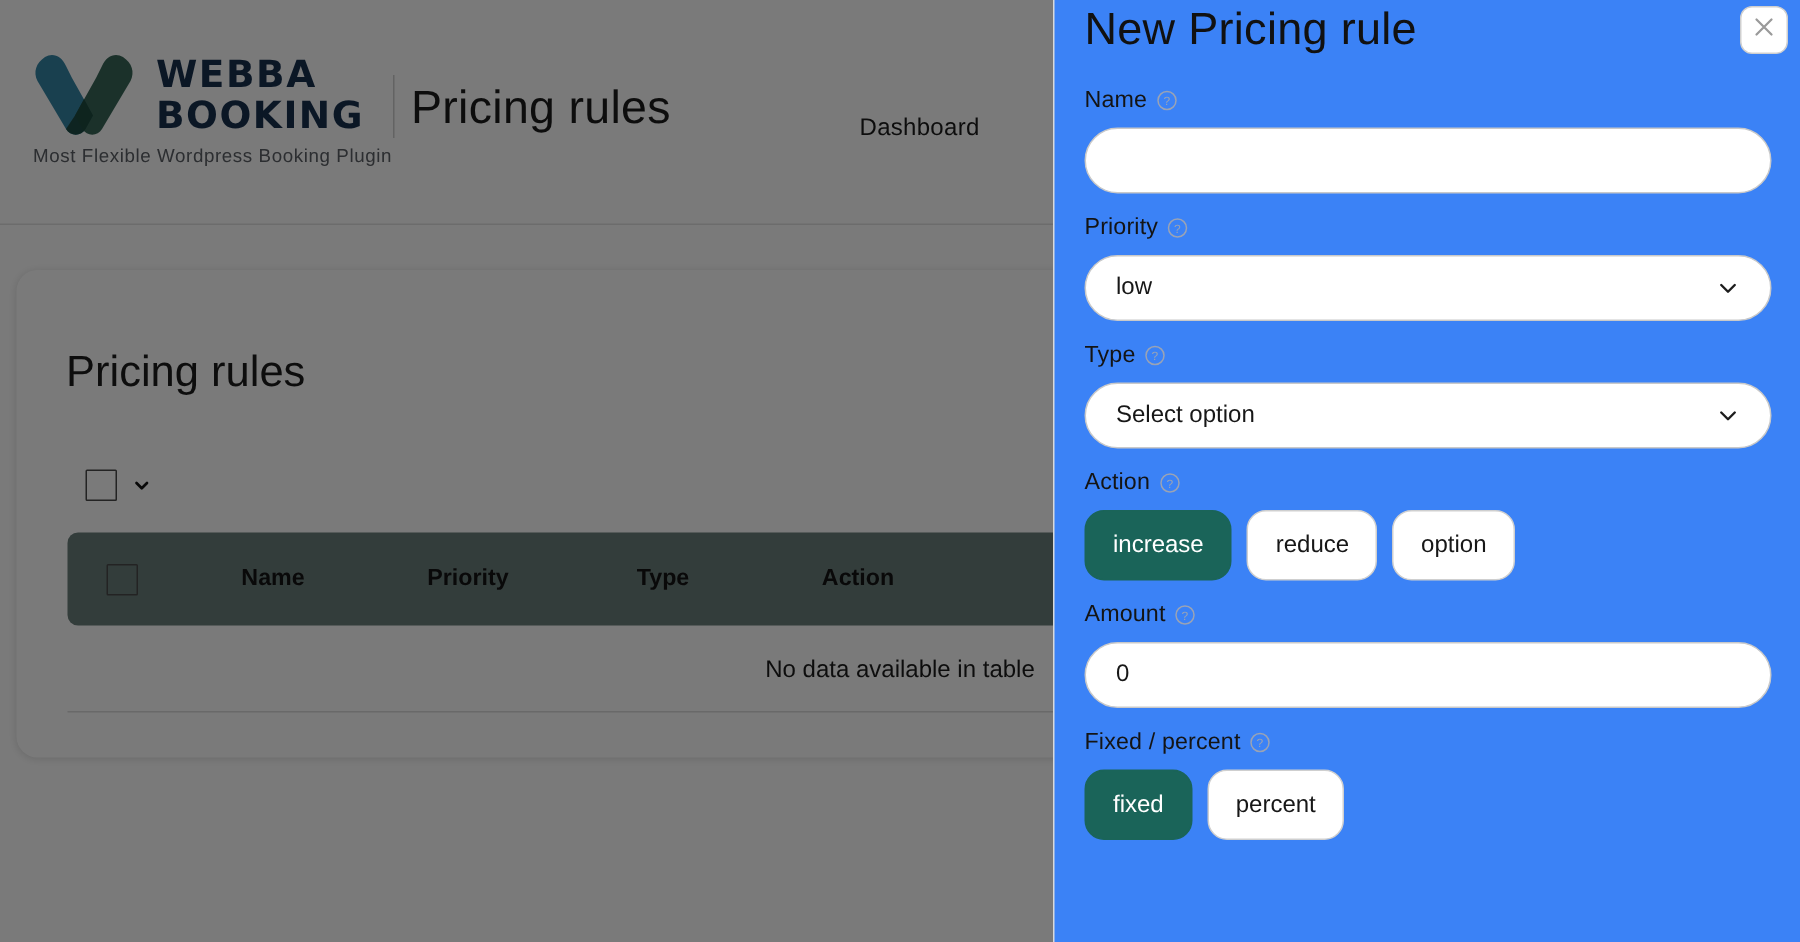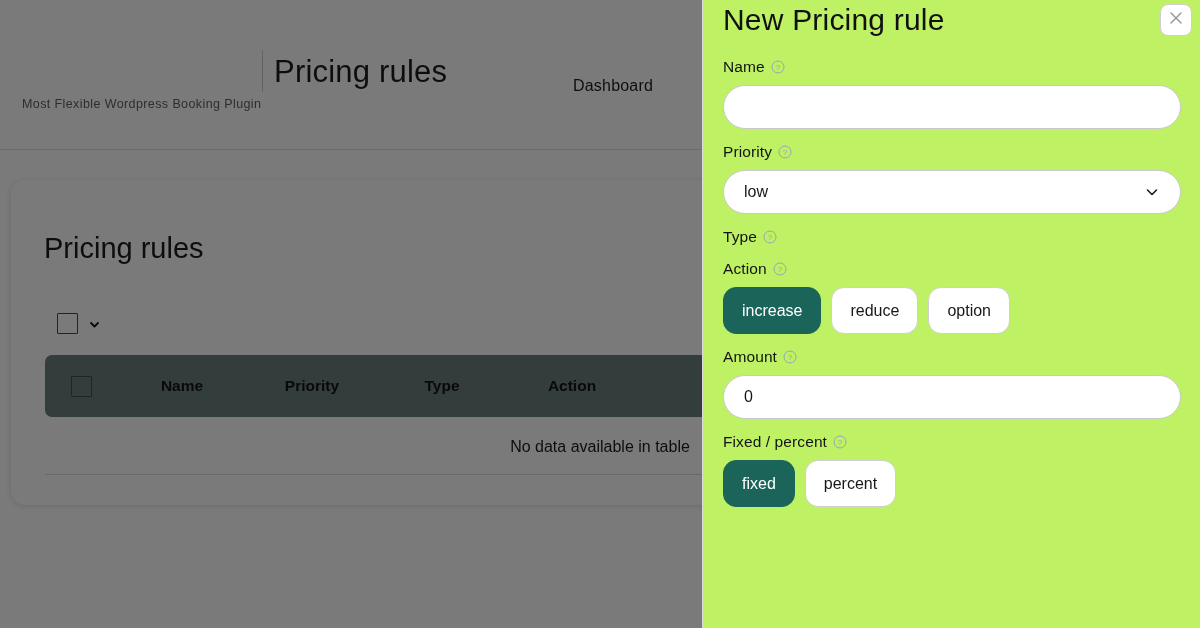--- a/index.html
+++ b/index.html
@@ -89,21 +89,21 @@
   
   .dim {
     position: absolute; inset: 0;
     background: rgba(0,0,0,.52);
     pointer-events: none;
   }
 
   
   .panel {
     position: absolute; right: 0; top: 0; width: 498px; height: 628px;
-    background: #bef264;
+    background: #3b82f6;
     border-left: 1px solid #d9d9d9;
     overflow: hidden;
   }
   .panel-title {
     position: absolute; left: 20px; top: 3px;
     font-size: 30px; font-weight: 400; color: #111; letter-spacing: .2px;
   }
   .close-btn {
     position: absolute; right: 8px; top: 4px;
     width: 32px; height: 32px; border: 1px solid #cfcfcf; border-radius: 8px;
@@ -143,20 +143,35 @@
 </style>
 </head>
 <body>
 
 <div class="screen">
 
   <div class="bg-app">
 
     <div class="topbar">
 
+      <div class="brand">
+        <span class="logo-mark">
+          <svg viewBox="0 0 72 62" width="72" height="62" aria-hidden="true">
+            <g>
+              <path d="M8 6 C2 10 0 16 3 22 L22 54 C25 59 32 59 35 54 L40 45 L26 20 L22 12 C19 5 13 3 8 6 Z" fill="#2a7fa0" opacity="0.95"></path>
+              <path d="M60 6 C66 10 68 16 65 22 L46 54 C43 59 36 59 33 54 L28 45 L42 20 L46 12 C49 5 55 3 60 6 Z" fill="#2e5f50" opacity="0.95"></path>
+              <path d="M28 45 L34 34 L40 45 L35 54 C32 59 25 59 22 54 Z" fill="#1d4a3f" opacity="0.95"></path>
+            </g>
+          </svg>
+        </span>
+        <span class="brand-text">
+          <div class="brand-name">WEBBA</div>
+          <div class="brand-name">BOOKING</div>
+        </span>
+      </div>
       <div class="brand-tag">Most Flexible Wordpress Booking Plugin</div>
 
       <div class="divider-v"></div>
       <div class="page-heading">Pricing rules</div>
       <a class="nav-link">Dashboard</a>
     </div>
 
     <div class="card">
       <div class="card-title">Pricing rules</div>
 
@@ -235,20 +250,28 @@
       <div class="field">
         <div class="field-label">
           <span>Type</span>
           <span class="help-icon">
             <svg viewBox="0 0 14 14" width="14" height="14" aria-hidden="true">
               <circle cx="7" cy="7" r="6" fill="none" stroke="#9aa3b5" stroke-width="1"></circle>
               <text x="7" y="10.2" text-anchor="middle" font-size="8" fill="#9aa3b5" font-family="Liberation Sans, sans-serif">?</text>
             </svg>
           </span>
         </div>
+        <div class="sel-input">
+          <span>Select option</span>
+          <span class="sel-caret">
+            <svg viewBox="0 0 16 16" width="16" height="16" aria-hidden="true">
+              <path d="M3.5 6 L8 10.5 L12.5 6" fill="none" stroke="#1d1d1d" stroke-width="1.6" stroke-linecap="round" stroke-linejoin="round"></path>
+            </svg>
+          </span>
+        </div>
       </div>
 
       <div class="field">
         <div class="field-label">
           <span>Action</span>
           <span class="help-icon">
             <svg viewBox="0 0 14 14" width="14" height="14" aria-hidden="true">
               <circle cx="7" cy="7" r="6" fill="none" stroke="#9aa3b5" stroke-width="1"></circle>
               <text x="7" y="10.2" text-anchor="middle" font-size="8" fill="#9aa3b5" font-family="Liberation Sans, sans-serif">?</text>
             </svg>

